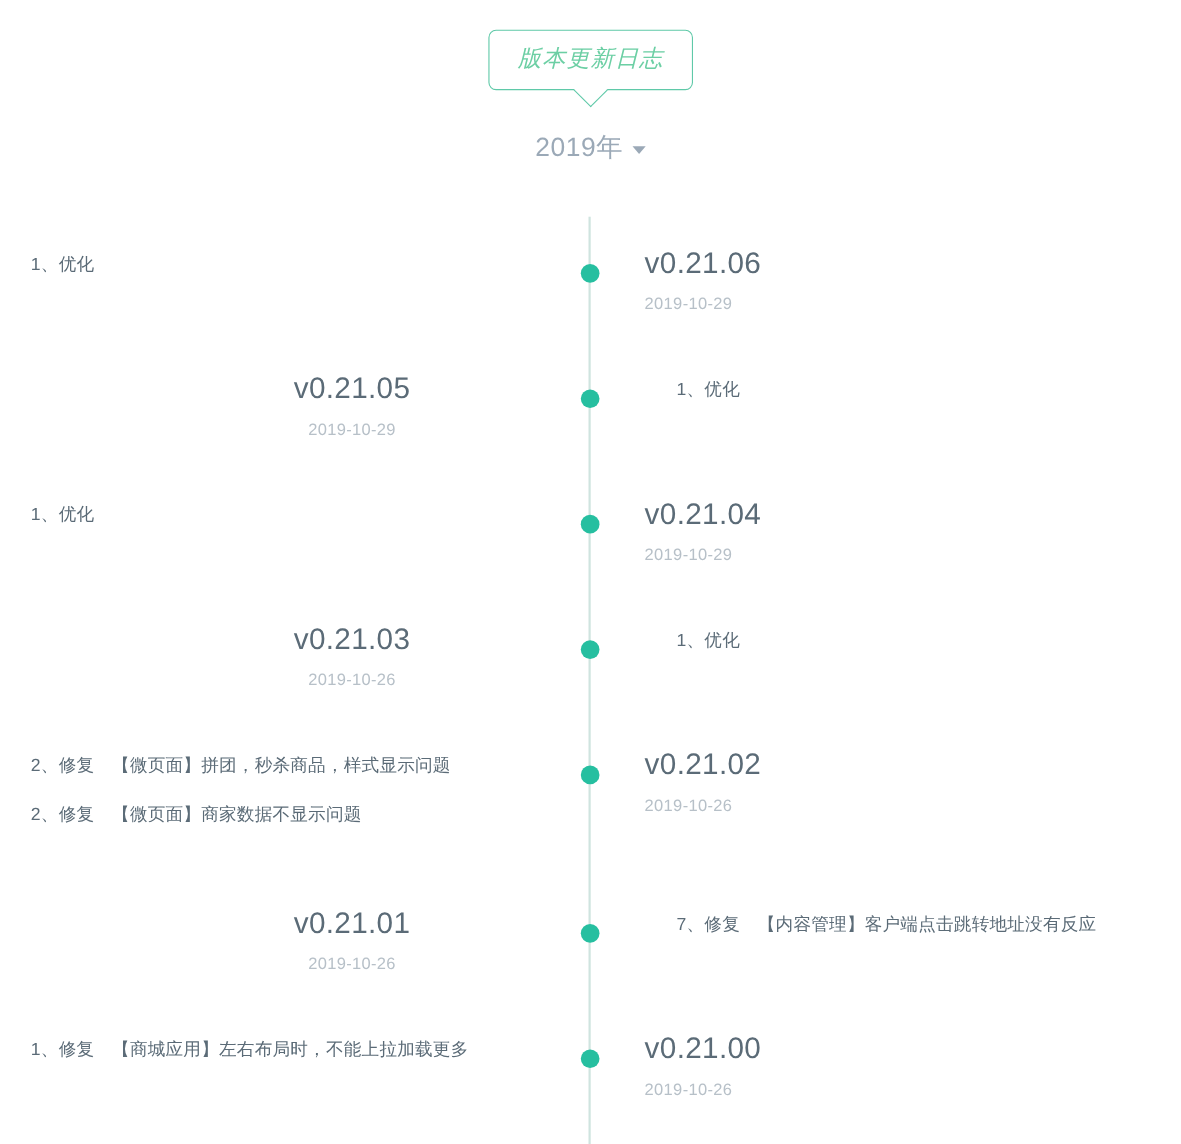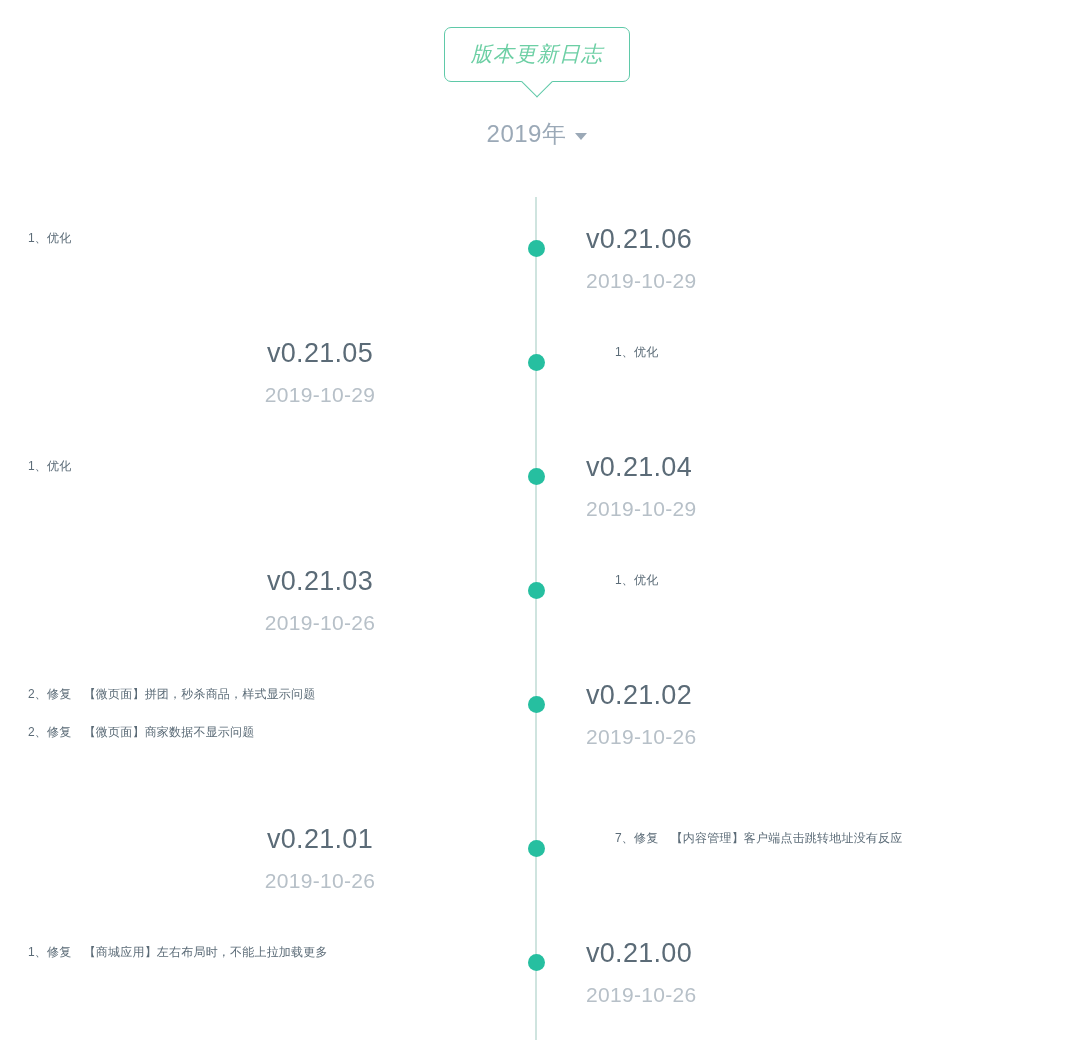--- a/index.html
+++ b/index.html
@@ -124,35 +124,35 @@
   .tl-meta.side-right { left: 586px; text-align: left; }
   .tl-meta.side-left  { left: 155px; width: 330px; text-align: center; }
   .tl-version {
     font-size: 27px;
     color: #5B6B77;
     line-height: 1.25;
     letter-spacing: 0.3px;
   }
   .tl-date {
     margin-top: 11px;
-    font-size: 21px;
+    font-size: 15px;
     color: #B7C0C8;
     line-height: 1.2;
     letter-spacing: 0.3px;
   }
 
   
   .tl-desc {
     position: absolute;
     top: -10px;
   }
   .tl-desc.side-right { left: 615px; width: 440px; text-align: left; }
   .tl-desc.side-left  { left: 28px;  width: 480px; text-align: left; }
   .tl-desc-line {
-    font-size: 12px;
+    font-size: 16px;
     color: #5B6B77;
     line-height: 1.35;
     margin-bottom: 22px;
     white-space: nowrap;
     letter-spacing: 0.2px;
   }
   .tl-desc-line:last-child { margin-bottom: 0; }
 </style>
 </head>
 <body>

